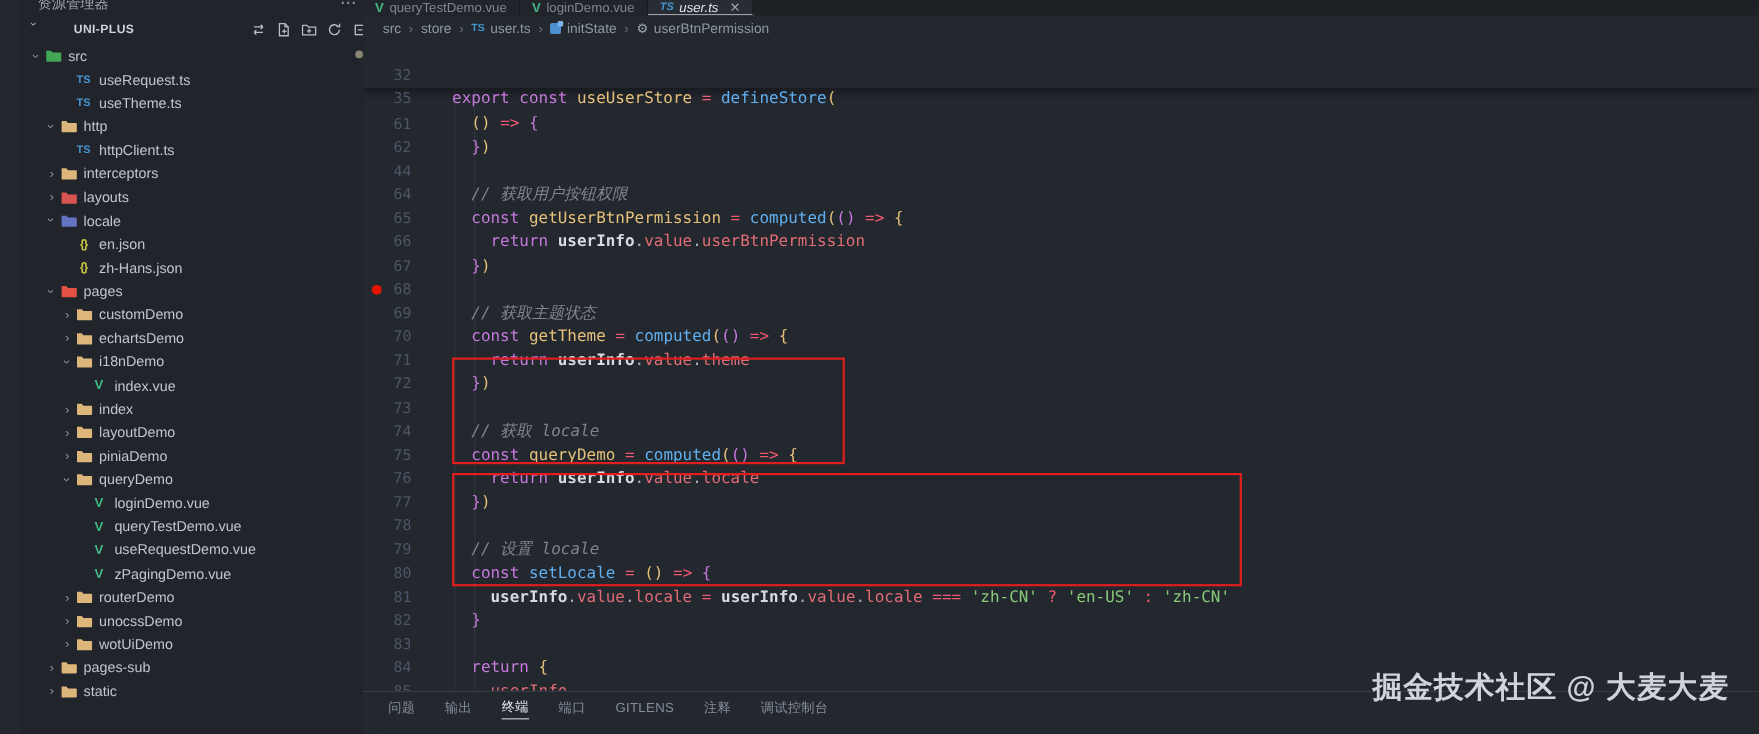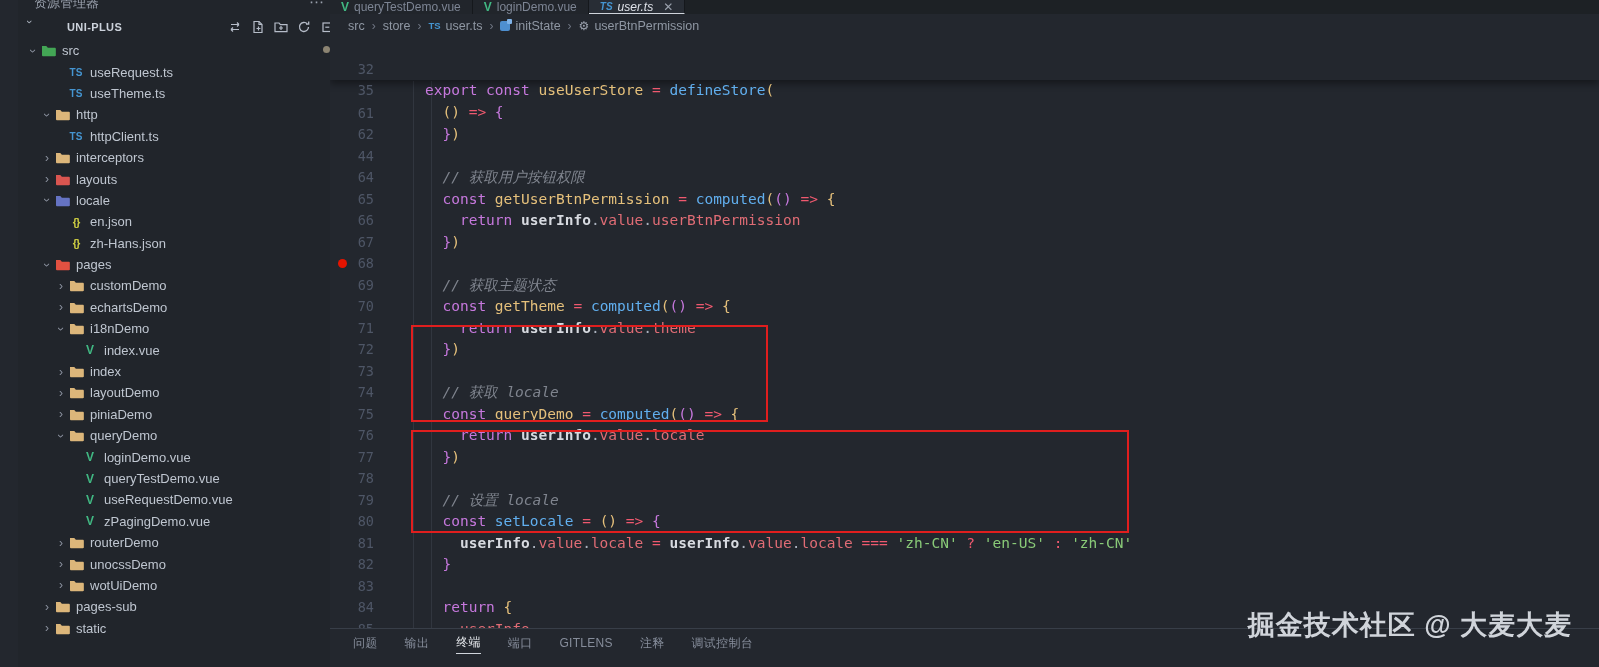--- a/index.html
+++ b/index.html
@@ -45,21 +45,21 @@
   .bc-sym{width:10px;height:10px;background:#4e8fd0;border-radius:2px;position:relative;display:inline-block;}
   .bc-sym:after{content:"";position:absolute;right:-2px;top:-2px;width:5px;height:5px;background:#7fb3e8;border-radius:1px;}
   .bc-gear{font-size:12px;color:#9aa1ad;}
 
   
   .code{position:absolute;left:330px;right:0;top:37px;height:591px;background:#23272e;overflow:hidden;
         font-family:"DejaVu Sans Mono",monospace;font-size:14.5px;line-height:21.5px;}
   .guide{position:absolute;top:44px;bottom:0;width:1px;background:#31363f;}
   .cline{position:absolute;left:0;right:0;height:21.5px;white-space:pre;}
   .lnum{position:absolute;left:0;width:44px;text-align:right;color:#4e5666;font-size:13.5px;}
-  .ltxt{position:absolute;left:95px;white-space:pre;text-align:center;}
+  .ltxt{position:absolute;left:81px;white-space:pre;text-align:center;}
   .sticky{position:absolute;left:0;right:0;top:0;height:43px;background:#23272e;z-index:5;
           box-shadow:0 4px 7px rgba(0,0,0,.38);}
   .bpdot{position:absolute;left:8px;width:9px;height:9px;border-radius:50%;background:#e51400;z-index:2;}
   .anno{position:absolute;border:2px solid #e01e1e;z-index:6;pointer-events:none;}
 
   .tk-kw{color:#c678dd;} .tk-var{color:#e5c07b;} .tk-fn{color:#61afef;}
   .tk-op{color:#ef596f;} .tk-red{color:#e06c75;} .tk-obj{color:#d7dae0;font-weight:600;}
   .tk-str{color:#89ca78;} .tk-cmt{color:#7f848e;font-style:italic;}
   .tk-by{color:#e5c07b;} .tk-bp{color:#c678dd;} .tk-pun{color:#abb2bf;}
 

